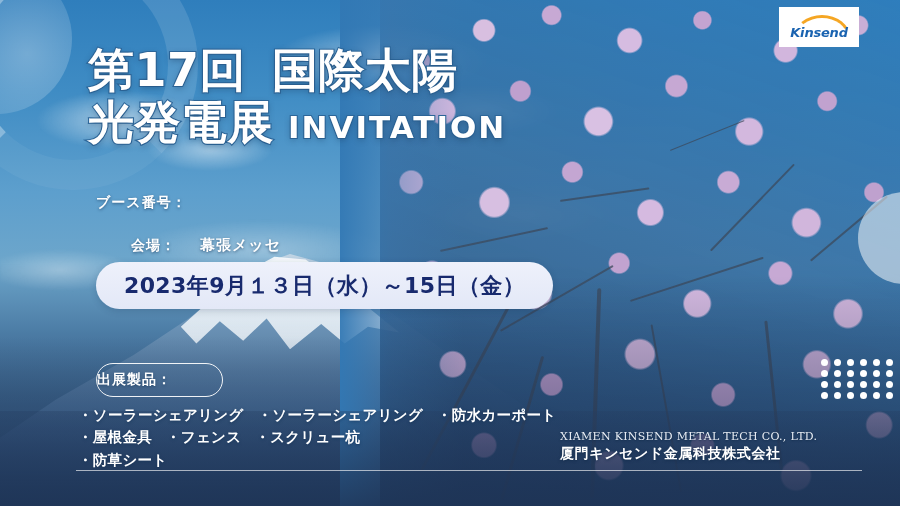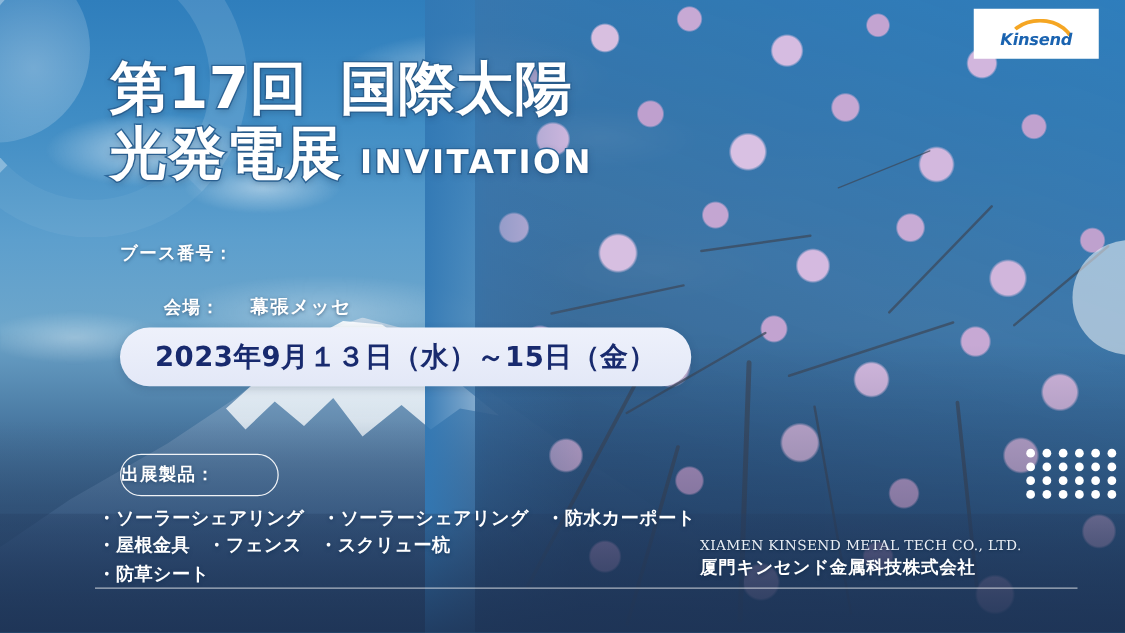--- a/index.html
+++ b/index.html
@@ -120,41 +120,41 @@
     position:absolute;left:-78px;top:-36px;width:150px;height:150px;border-radius:50%;
     background:radial-gradient(circle at 70% 60%,rgba(255,255,255,.30),rgba(255,255,255,.05) 70%);
   }
   .right-circle{
     position:absolute;left:858px;top:192px;width:92px;height:92px;border-radius:50%;
     background:rgba(255,255,255,.52);
   }
 
   
   .logo-box{
-    position:absolute;left:779px;top:7px;width:100px;height:40px;background:#ffffff;
+    position:absolute;left:779px;top:7px;width:80px;height:40px;background:#ffffff;
     display:flex;align-items:center;justify-content:center;
   }
   .logo-inner{position:relative;width:66px;height:26px;}
   .logo-arc{position:absolute;left:8px;top:1px;width:50px;height:16px;
     border:3.5px solid #f5a623;border-color:#f5a623 transparent transparent transparent;border-radius:50%/100% 100% 0 0;}
   .logo-text{position:absolute;left:0;bottom:0;width:100%;text-align:center;
     font-family:"DejaVu Sans","Liberation Sans",sans-serif;font-weight:bold;font-size:13px;
     color:#1a63b0;letter-spacing:-.2px;font-style:italic;}
 
   
   .headline{
     position:absolute;left:88px;top:44px;width:500px;
     color:#ffffff;font-weight:bold;line-height:1.14;letter-spacing:.5px;
     -webkit-text-stroke:2.2px #2f6a9e;
     paint-order:stroke fill;
     text-shadow:0 2px 6px rgba(20,50,85,.38);
   }
   .hl-line{font-size:46px;white-space:nowrap;display:block;}
   .hl-line .gap{display:inline-block;width:26px;}
-  .hl-invite{font-size:26px;letter-spacing:2px;margin-left:14px;margin-top:13px;}
+  .hl-invite{font-size:31px;letter-spacing:2px;margin-left:14px;margin-top:13px;}
 
   
   .booth-row{position:absolute;left:96px;top:194px;display:flex;align-items:baseline;white-space:nowrap;}
   .booth-label{font-size:14px;font-weight:bold;color:#ffffff;letter-spacing:1px;
     text-shadow:0 1px 3px rgba(15,45,80,.6);}
   .booth-value{font-size:27px;font-weight:bold;color:#ffe93d;margin-left:30px;letter-spacing:.5px;
     text-shadow:0 2px 4px rgba(20,50,85,.45);}
   .venue-row{position:absolute;left:131px;top:236px;display:flex;align-items:baseline;white-space:nowrap;}
   .venue-label{font-size:14px;font-weight:bold;color:#ffffff;letter-spacing:1px;
     text-shadow:0 1px 3px rgba(15,45,80,.6);}

